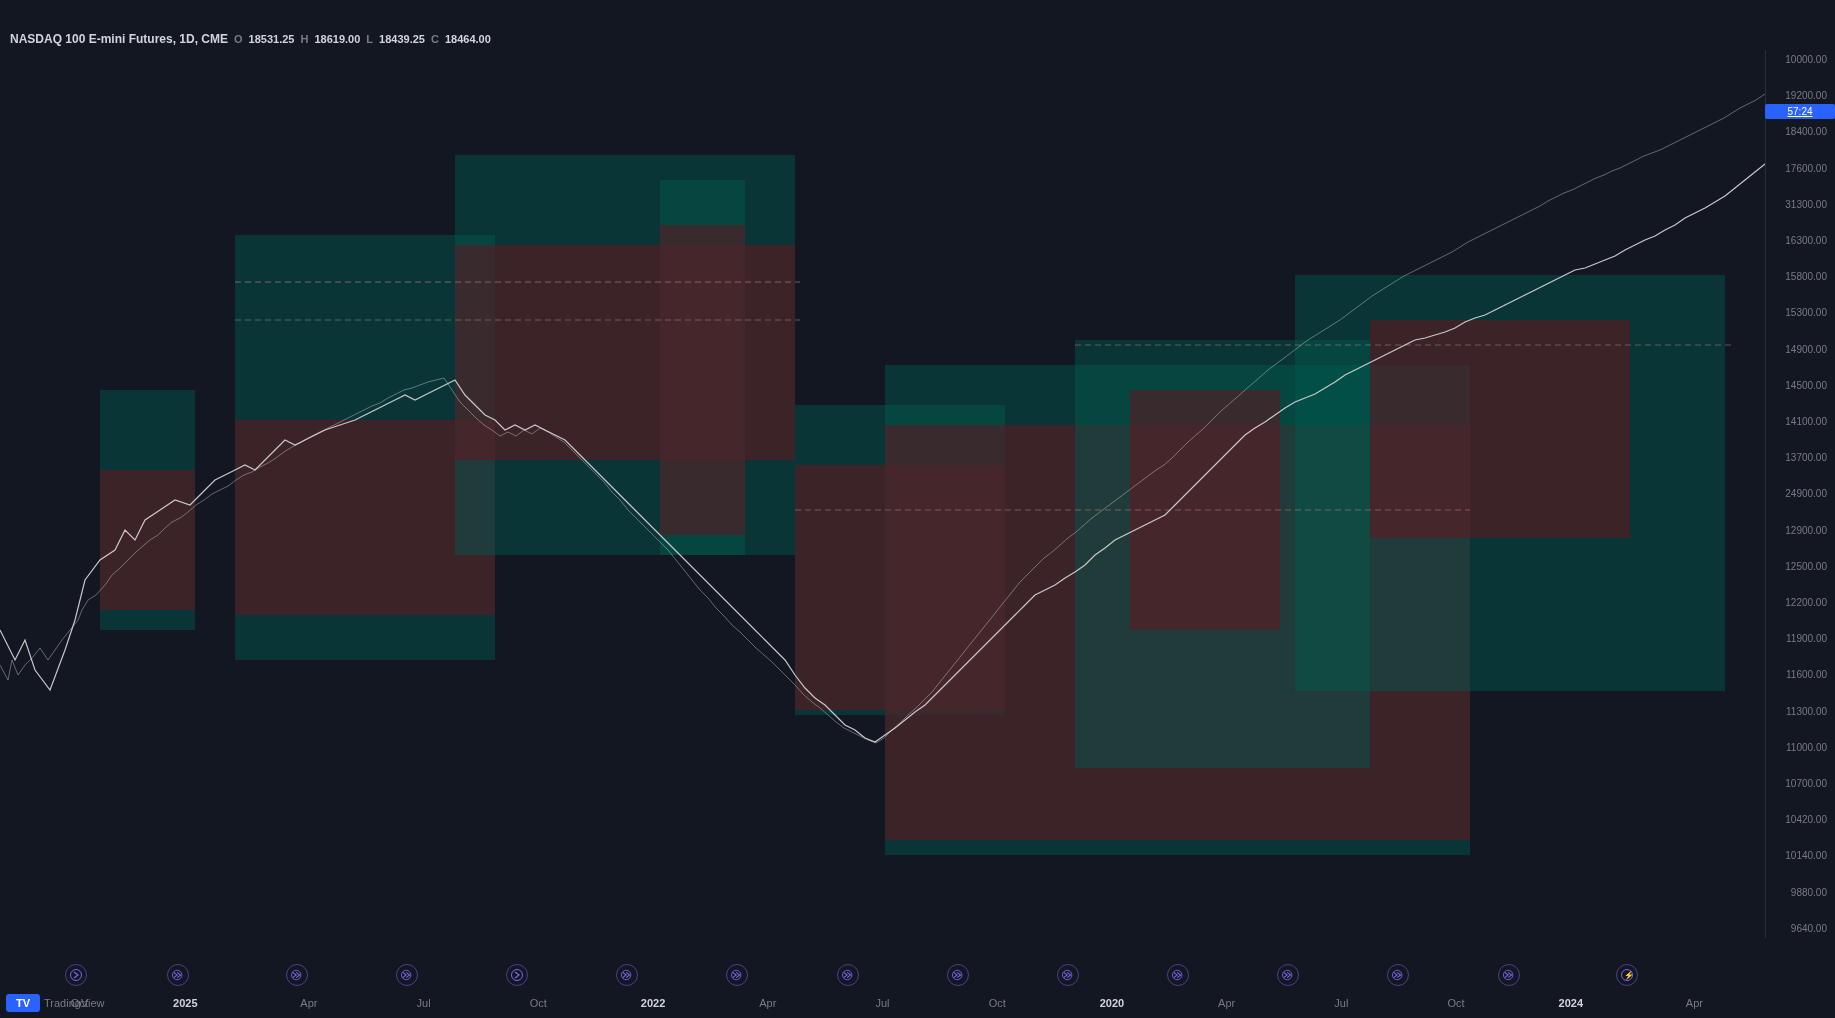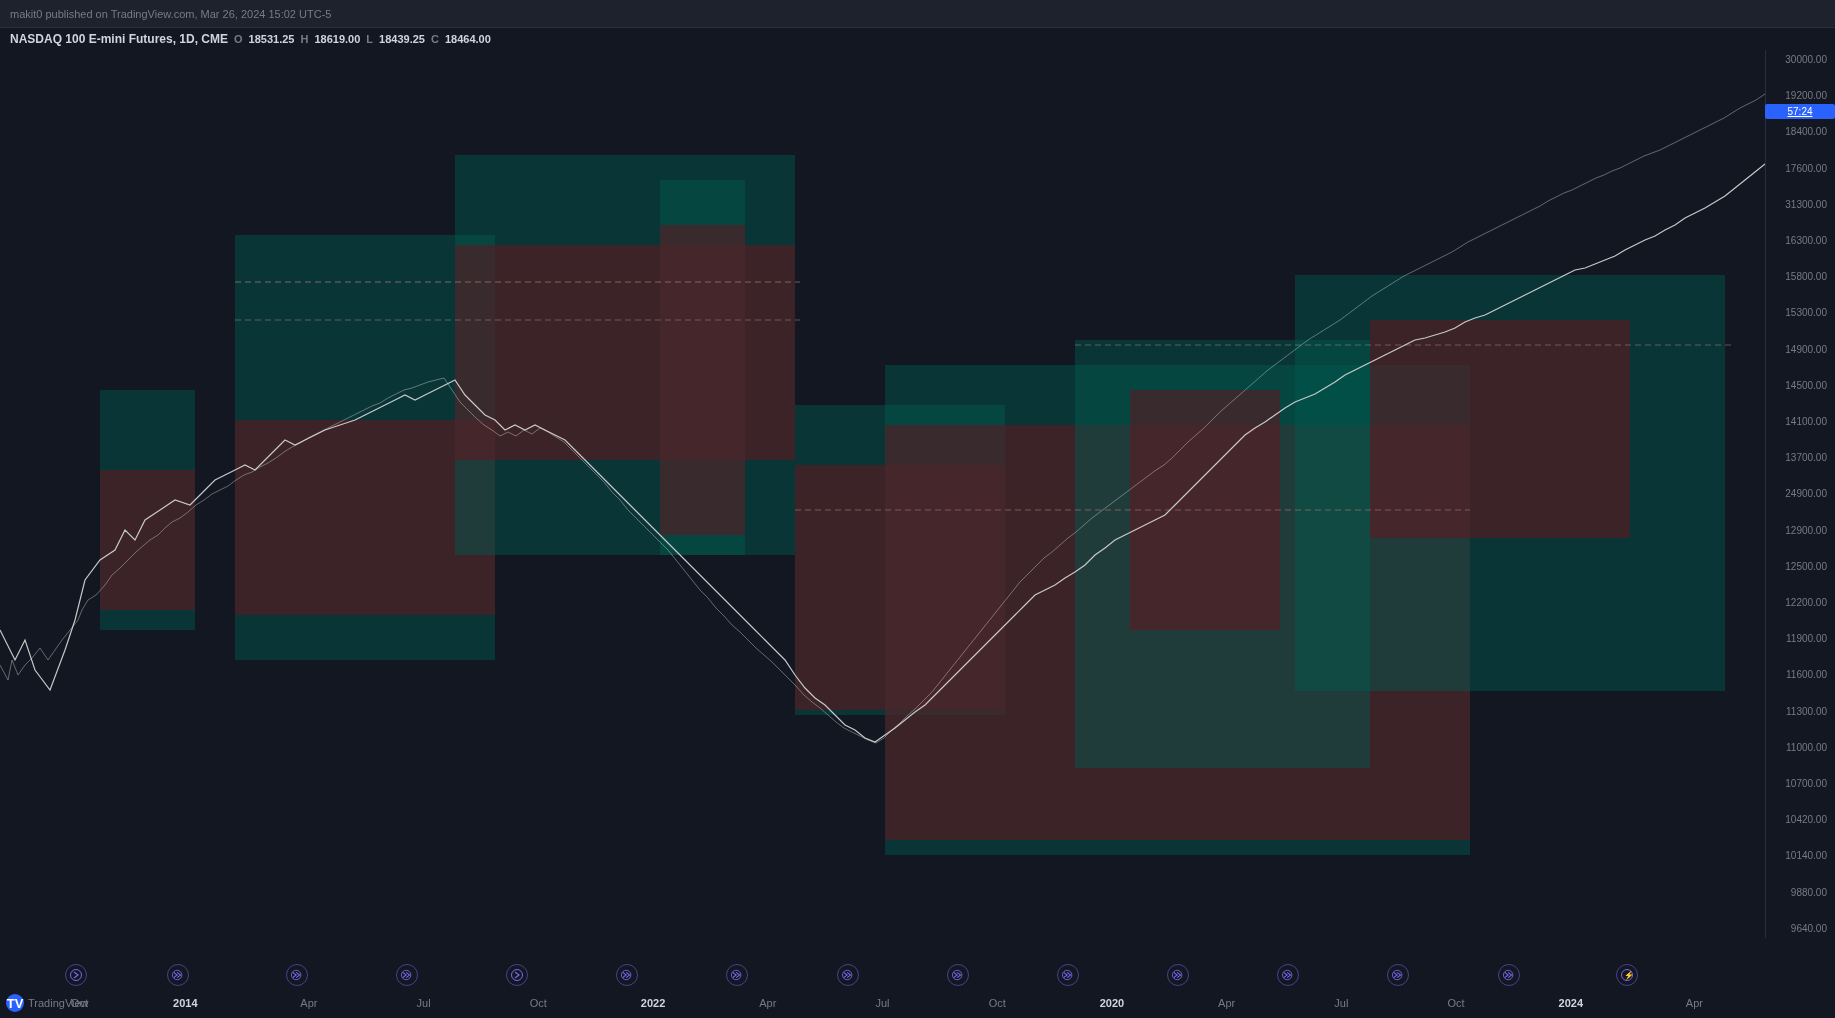--- a/index.html
+++ b/index.html
@@ -154,40 +154,37 @@
       bottom: 6px;
       left: 6px;
       font-size: 11px;
       color: #787b86;
       display: flex;
       align-items: center;
       gap: 4px;
     }
 
     .tv-logo-icon {
-      width: 18px;
+      width: 34px;
       height: 18px;
       background: #2962ff;
-      border-radius: 9px;
+      border-radius: 3px;
       display: flex;
       align-items: center;
       justify-content: center;
-      font-size: 13px;
+      font-size: 11px;
       color: white;
       font-weight: bold;
     }
   </style>
 </head>
 <body>
 
 <div id="chart-container">
 
-  <div id="top-bar">
-    <span>makit0 published on TradingView.com, Mar 26, 2024 15:02 UTC-5</span>
-  </div>
 
   <div id="chart-title">
     <span style="color:#d1d4dc; font-size:12px;">NASDAQ 100 E-mini Futures, 1D, CME</span>
     <span class="ohlc-label">O</span>
     <span class="ohlc-value">18531.25</span>
     <span class="ohlc-label">H</span>
     <span class="ohlc-value">18619.00</span>
     <span class="ohlc-label">L</span>
     <span class="ohlc-value">18439.25</span>
     <span class="ohlc-label">C</span>
@@ -292,21 +289,21 @@
           1476,188 1484,184 1492,180 1500,176 1508,172 1516,168 1524,164
           1532,160 1540,156 1548,151 1556,147 1564,143 1572,140 1580,136
           1588,132 1596,128 1604,125 1612,121 1620,118 1628,114 1636,110
           1644,106 1652,103 1660,100 1668,96 1676,92 1684,88 1692,84
           1700,80 1708,76 1716,72 1724,68 1732,63 1740,58 1748,54 1756,50 1765,44
         " fill="none" stroke="#e0e0e0" stroke-width="0.8" opacity="0.5"></polyline>
     </svg>
   </div>
 
   <div id="price-axis" style="background:#131722; border-left:1px solid #2a2e39;">
-  <div class="price-label">30000.00</div>
+  <div class="price-label">10000.00</div>
       <div class="price-label">19200.00</div>
       <div class="price-label">18400.00</div>
       <div class="price-label">17600.00</div>
       <div class="price-label">31300.00</div>
       <div class="price-label">16300.00</div>
       <div class="price-label">15800.00</div>
       <div class="price-label">15300.00</div>
       <div class="price-label">14900.00</div>
       <div class="price-label">14500.00</div>
       <div class="price-label">14100.00</div>
@@ -322,21 +319,21 @@
       <div class="price-label">10700.00</div>
       <div class="price-label">10420.00</div>
       <div class="price-label">10140.00</div>
       <div class="price-label">9880.00</div>
       <div class="price-label">9640.00</div>
     </div>
 
   <div id="time-axis">
   <div id="time-labels">
         <span class="time-label" style="left: 4.5%;">Oct</span>
-        <span class="time-label year" style="left: 10.5%;">2014</span>
+        <span class="time-label year" style="left: 10.5%;">2025</span>
         <span class="time-label" style="left: 17.5%;">Apr</span>
         <span class="time-label" style="left: 24%;">Jul</span>
         <span class="time-label" style="left: 30.5%;">Oct</span>
         <span class="time-label year" style="left: 37%;">2022</span>
         <span class="time-label" style="left: 43.5%;">Apr</span>
         <span class="time-label" style="left: 50%;">Jul</span>
         <span class="time-label" style="left: 56.5%;">Oct</span>
         <span class="time-label year" style="left: 63%;">2020</span>
         <span class="time-label" style="left: 69.5%;">Apr</span>
         <span class="time-label" style="left: 76%;">Jul</span>

